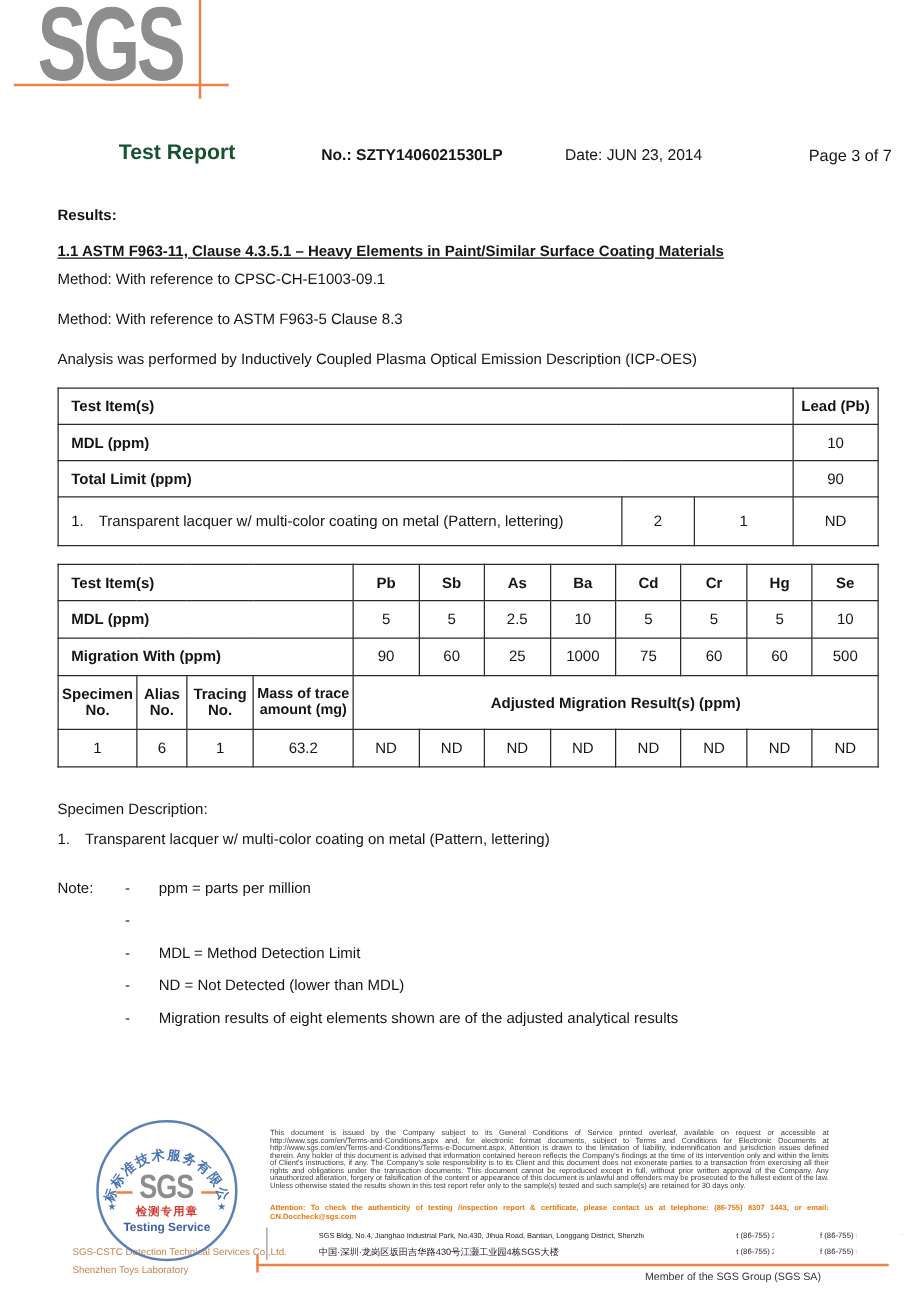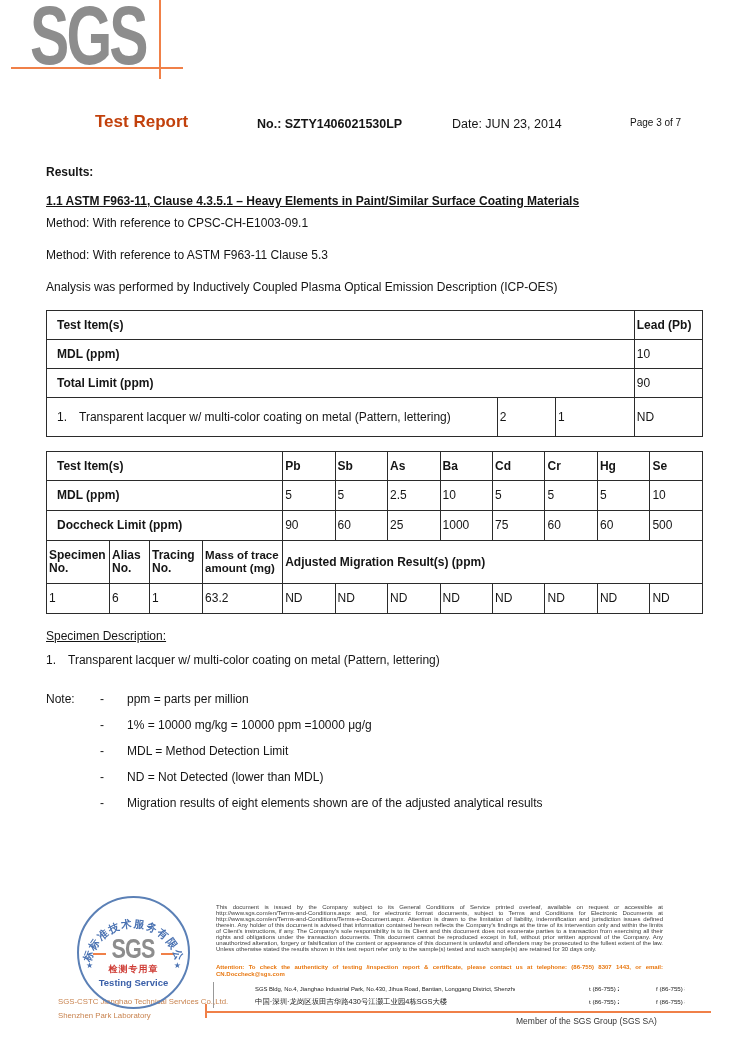--- a/index.html
+++ b/index.html
@@ -9,43 +9,43 @@
     font-family:"Liberation Sans","DejaVu Sans",sans-serif; color:#151515; overflow:hidden;
   }
   
   .sgs-logo {
     position:absolute; left:30px; top:3px; font-size:84px; line-height:65px;
     font-weight:bold; color:#8d8d8d; letter-spacing:-4px;
     transform:scaleX(.70); transform-origin:0 0; white-space:nowrap;
   }
   .logo-vline { position:absolute; left:159px; top:0; width:2px; height:79px; background:#f08048; }
   .logo-hline { position:absolute; left:11px; top:67px; width:172px; height:2px; background:#f08048; }
-  .hdr-title { position:absolute; left:95px; top:112px; font-size:17px; font-weight:bold; color:#c2410c; }
+  .hdr-title { position:absolute; left:95px; top:112px; font-size:17px; font-weight:bold; color:#14532d; }
   .hdr-no    { position:absolute; left:257px; top:117px; font-size:12.5px;font-weight:bold; }
   .hdr-date  { position:absolute; left:452px; top:117px; font-size:12.5px; }
-  .hdr-page  { position:absolute; left:630px; top:117px; font-size:10px; }
+  .hdr-page  { position:absolute; left:647px; top:117px; font-size:13px; }
   
   .body { position:absolute; left:46px; top:165px; width:657px; font-size:12px; line-height:15px; }
   .results-label { font-weight:bold; }
   .clause { margin-top:14px; font-weight:bold; text-decoration:underline; }
   .method { margin-top:7px; }
   .method2 { margin-top:17px; }
   .analysis { margin-top:17px; }
   table { border-collapse:collapse; width:100%; font-size:12px; table-layout:fixed; }
   .t1 { margin-top:15px; }
   .t2 { margin-top:14px; }
   td { border:1px solid #2b2b2b; vertical-align:middle; padding:1px 2px; line-height:13px; }
   .lbl { font-weight:bold; text-align:left; padding-left:10px; }
-  .ctr { text-align:left; }
+  .ctr { text-align:center; }
   .b   { font-weight:bold; }
   .h29 td { height:29px; } .h30 td { height:30px; }
   .h41 td { height:41px; } .h43 td { height:43px; } .h39 td { height:39px; }
   .desc-flex { display:flex; padding:3px 6px 3px 8px; text-align:left; }
   .desc-num { width:22px; flex:none; }
-  .spec-h { margin-top:15px; text-decoration:underline; }
+  .spec-h { margin-top:26px; }
   .spec-item { margin-top:9px; display:flex; }
   .spec-num { width:22px; flex:none; }
   .note { display:flex; margin-top:24px; }
   .note-label { width:54px; flex:none; }
   .note-item { display:flex; margin-bottom:11px; }
   .note-dash { width:27px; flex:none; }
   
   .stamp {
     position:absolute; left:77px; top:896px; width:113px; height:113px;
     border:2px solid #5b80b6; border-radius:50%; z-index:2;
@@ -95,21 +95,21 @@
 
   <div class="hdr-title">Test Report</div>
   <div class="hdr-no">No.: SZTY1406021530LP</div>
   <div class="hdr-date">Date: JUN 23, 2014</div>
   <div class="hdr-page">Page 3 of  7</div>
 
   <div class="body">
     <div class="results-label">Results:</div>
     <div class="clause">1.1 ASTM F963-11, Clause 4.3.5.1 – Heavy Elements in Paint/Similar Surface Coating Materials</div>
     <div class="method">Method: With reference to CPSC-CH-E1003-09.1</div>
-    <div class="method method2">Method: With reference to ASTM F963-11 Clause 5.3</div>
+    <div class="method method2">Method: With reference to ASTM F963-5 Clause 8.3</div>
     <div class="method analysis">Analysis was performed by Inductively Coupled Plasma Optical Emission Description (ICP-OES)</div>
 
     <table class="t1">
       <colgroup>
           <col style="width:68.7%">
           <col style="width:8.9%">
           <col style="width:12%">
           <col style="width:10.4%">
         </colgroup>
       <tbody>
@@ -171,21 +171,21 @@
         <td class="ctr">5</td>
         <td class="ctr">5</td>
         <td class="ctr">2.5</td>
         <td class="ctr">10</td>
         <td class="ctr">5</td>
         <td class="ctr">5</td>
         <td class="ctr">5</td>
         <td class="ctr">10</td>
       </tr>
       <tr class="h30">
-        <td colspan="4" class="lbl">Doccheck Limit (ppm)</td>
+        <td colspan="4" class="lbl">Migration With (ppm)</td>
         <td class="ctr">90</td>
         <td class="ctr">60</td>
         <td class="ctr">25</td>
         <td class="ctr">1000</td>
         <td class="ctr">75</td>
         <td class="ctr">60</td>
         <td class="ctr">60</td>
         <td class="ctr">500</td>
       </tr>
       <tr class="h43">
@@ -220,21 +220,20 @@
 
     <div class="note">
       <div class="note-label">Note:</div>
       <div>
         <div class="note-item">
           <span class="note-dash">-</span>
           <span>ppm = parts per million</span>
         </div>
         <div class="note-item">
           <span class="note-dash">-</span>
-          <span>1% = 10000 mg/kg = 10000 ppm =10000 μg/g</span>
         </div>
         <div class="note-item">
           <span class="note-dash">-</span>
           <span>MDL = Method Detection Limit</span>
         </div>
         <div class="note-item">
           <span class="note-dash">-</span>
           <span>ND = Not Detected (lower than MDL)</span>
         </div>
         <div class="note-item">
@@ -259,22 +258,22 @@
       <span class="ssgs">SGS</span>
       <span class="sline"></span>
     </div>
     <div class="stamp-red">检测专用章</div>
     <div class="stamp-blue">Testing Service</div>
     <span class="star star-l">★</span>
     <span class="star star-r">★</span>
   </div>
 
   <div class="company">
-    <div>SGS-CSTC Jianghao Technical Services Co.,Ltd.</div>
-    <div>Shenzhen Park Laboratory</div>
+    <div>SGS-CSTC Detection Technical Services Co.,Ltd.</div>
+    <div>Shenzhen Toys Laboratory</div>
   </div>
 
   <div class="disclaimer">This document is issued by the Company subject to its General Conditions of Service printed overleaf, available on request or accessible at http://www.sgs.com/en/Terms-and-Conditions.aspx and, for electronic format documents, subject to Terms and Conditions for Electronic Documents at http://www.sgs.com/en/Terms-and-Conditions/Terms-e-Document.aspx. Attention is drawn to the limitation of liability, indemnification and jurisdiction issues defined therein. Any holder of this document is advised that information contained hereon reflects the Company's findings at the time of its intervention only and within the limits of Client's instructions, if any. The Company's sole responsibility is to its Client and this document does not exonerate parties to a transaction from exercising all their rights and obligations under the transaction documents. This document cannot be reproduced except in full, without prior written approval of the Company. Any unauthorized alteration, forgery or falsification of the content or appearance of this document is unlawful and offenders may be prosecuted to the fullest extent of the law. Unless otherwise stated the results shown in this test report refer only to the sample(s) tested and such sample(s) are retained for 30 days only.</div>
   <div class="attention">Attention: To check the authenticity of testing /inspection report &amp; certificate, please contact us at telephone: (86-755) 8307 1443, or email: CN.Doccheck@sgs.com</div>
 
   <div class="addr-block">
     <div class="addr-row">
       <span class="a-addr">SGS Bldg, No.4, Jianghao Industrial Park, No.430, Jihua Road, Bantian, Longgang District, Shenzhen, China</span>
       <span class="a-post">518129</span>
       <span class="a-tel">t (86-755) 25328888</span>

